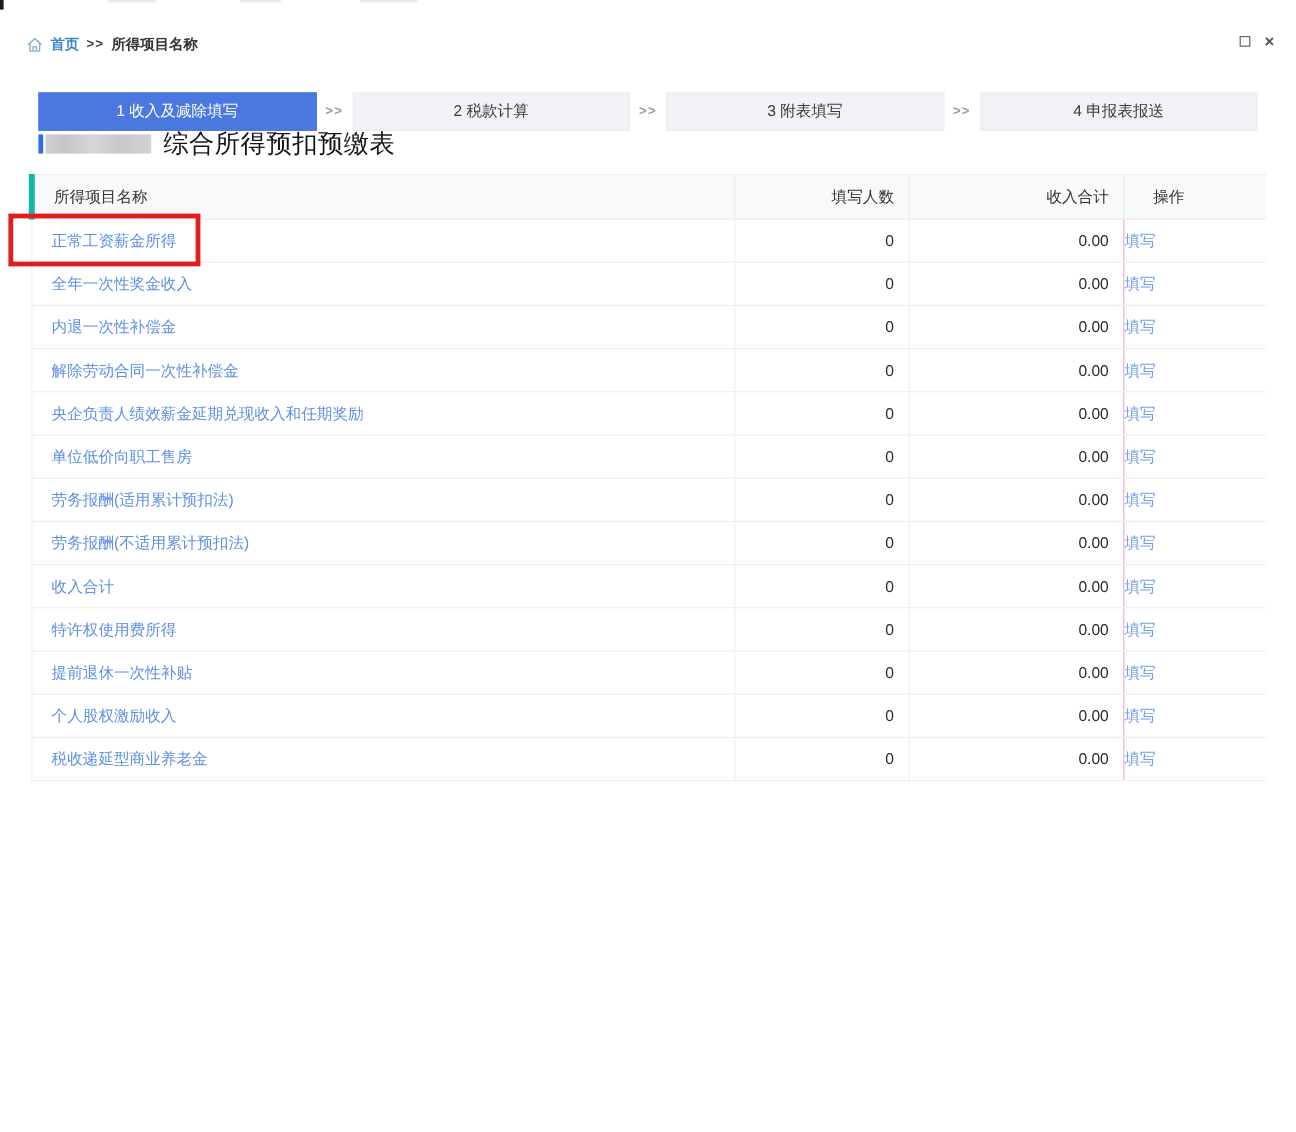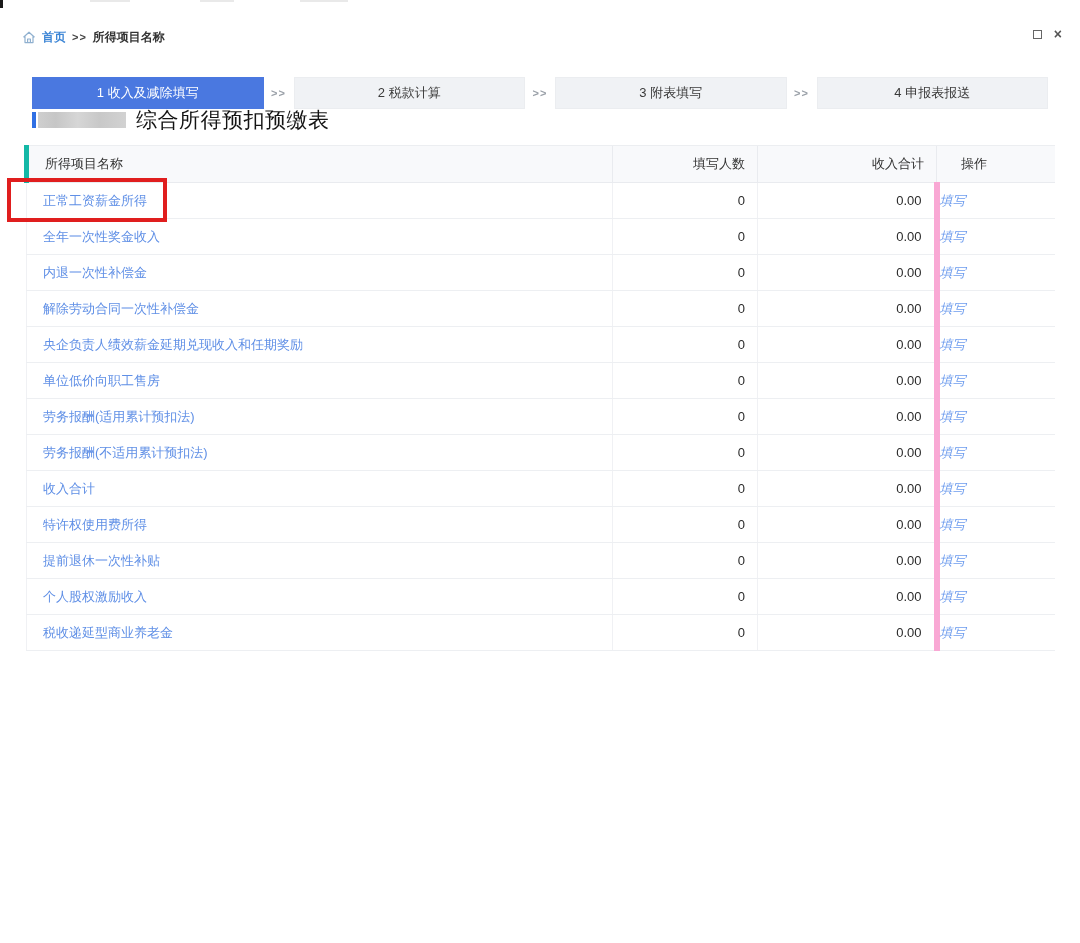--- a/index.html
+++ b/index.html
@@ -50,21 +50,21 @@
     background:#f8f9fb; font-weight:normal; color:#333; height:37px;
     border-top:1px solid #eceef1; border-bottom:1px solid #e9ebef;
   }
   th, td { border-right:0; }
   th.h-name { text-align:left; padding-left:16px; border-left:5px solid #14b8a6; }
   th.h-num { text-align:right; padding-right:12px; border-left:1px solid #e9ebef; }
   th.h-op { text-align:left; padding-left:24px; border-left:1px solid #e9ebef; }
   tbody td { height:36px; border-bottom:1px solid #edeff2; background:#fff; }
   td.c-name { text-align:left; padding-left:16px; border-left:1px solid #f0f1f4; }
   td.c-num { text-align:right; padding-right:12px; color:#2b2b2b; border-left:1px solid #f0f1f4; }
-  td.c-op { text-align:left; padding-left:0; border-left:6px solid #f9a8d4;font-style:italic; }
+  td.c-op { text-align:left; padding-left:0; border-left:1px solid #f9a8d4; }
   td.c-name a { color:var(--link,#5f8fe6); text-decoration:none; cursor:pointer; }
   td.c-op a { color:#6d9cee; text-decoration:none; cursor:pointer; }
 
   
   .red-box {
     position:absolute; left:7px; top:178px; width:160px; height:44px;
     border:4px solid var(--red,#e01e1e); pointer-events:none;
   }
 </style>
 </head>

